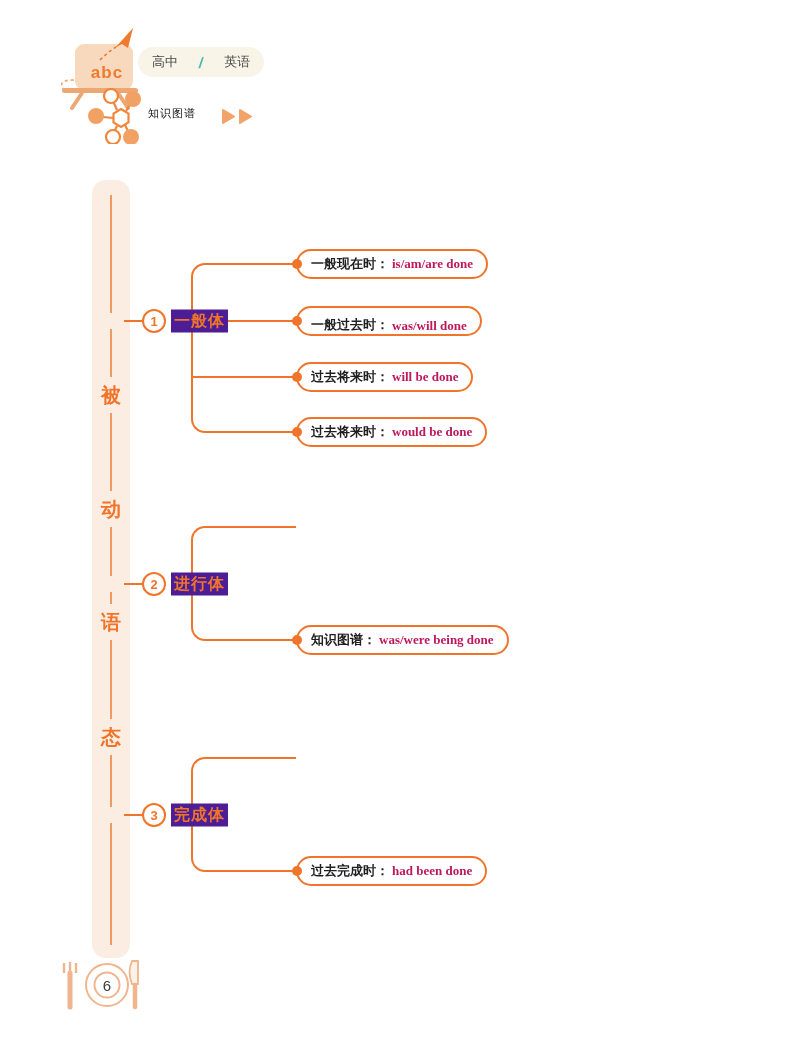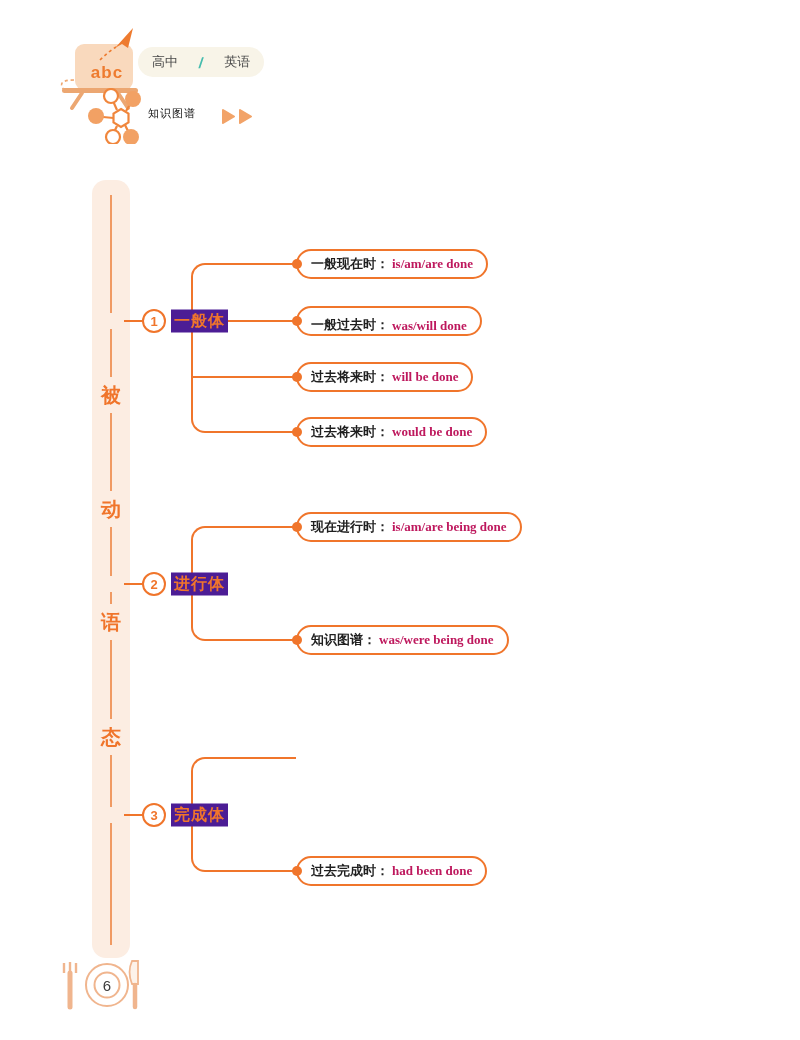--- a/index.html
+++ b/index.html
@@ -135,25 +135,20 @@
     <span class="dot"></span>
     <span class="zh">过去将来时：</span>
     <span class="en">would be done</span>
   </div>
 
   <div class="stub" style="top:583px;"></div>
   <div class="branch-num" style="top:572px;">2</div>
   <div class="elbow" style="top:526px;height:115px;"></div>
   <div class="branch-label" style="top:584px;text-align:right;">进行体</div>
 
-  <div class="leaf" style="top:527px;">
-    <span class="dot"></span>
-    <span class="zh">现在进行时：</span>
-    <span class="en">is/am/are being done</span>
-  </div>
   <div class="leaf" style="top:640px;">
     <span class="dot"></span>
     <span class="zh">知识图谱：</span>
     <span class="en">was/were being done</span>
   </div>
 
   <div class="stub" style="top:814px;"></div>
   <div class="branch-num" style="top:803px;">3</div>
   <div class="elbow" style="top:757px;height:115px;"></div>
   <div class="branch-label" style="top:815px;font-family:Liberation Mono, monospace;">完成体</div>

